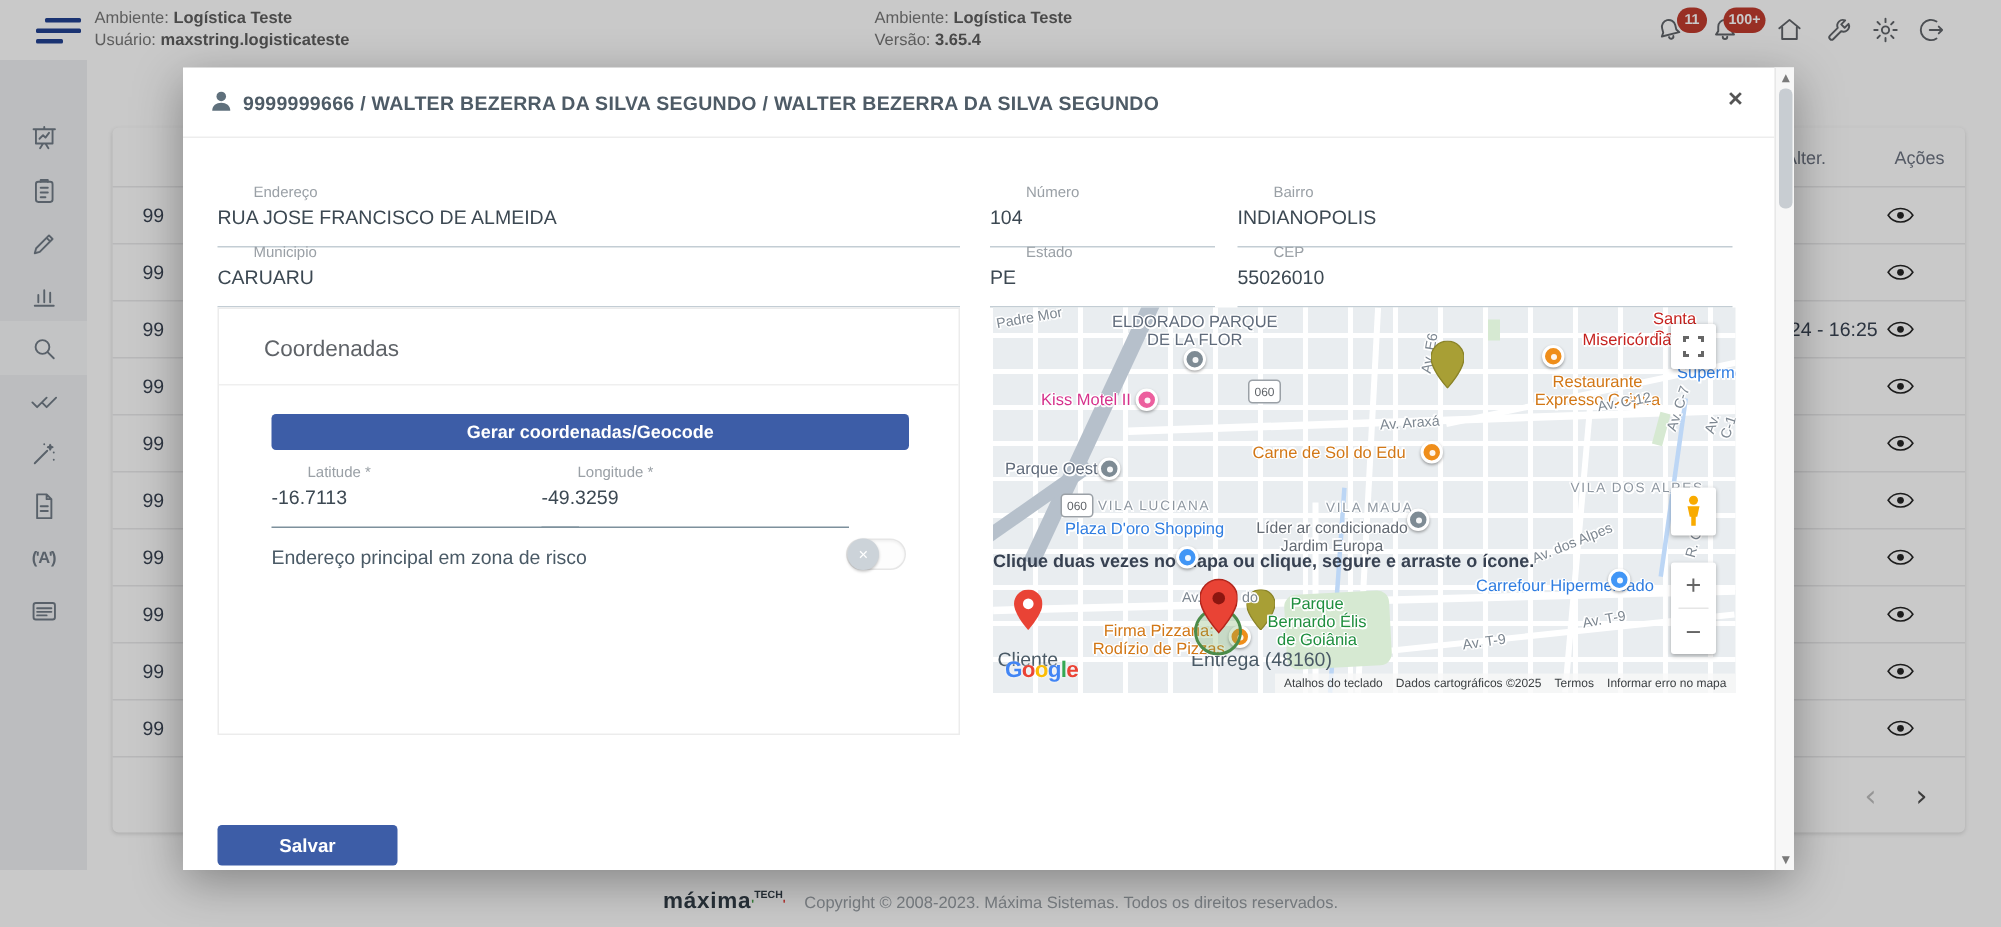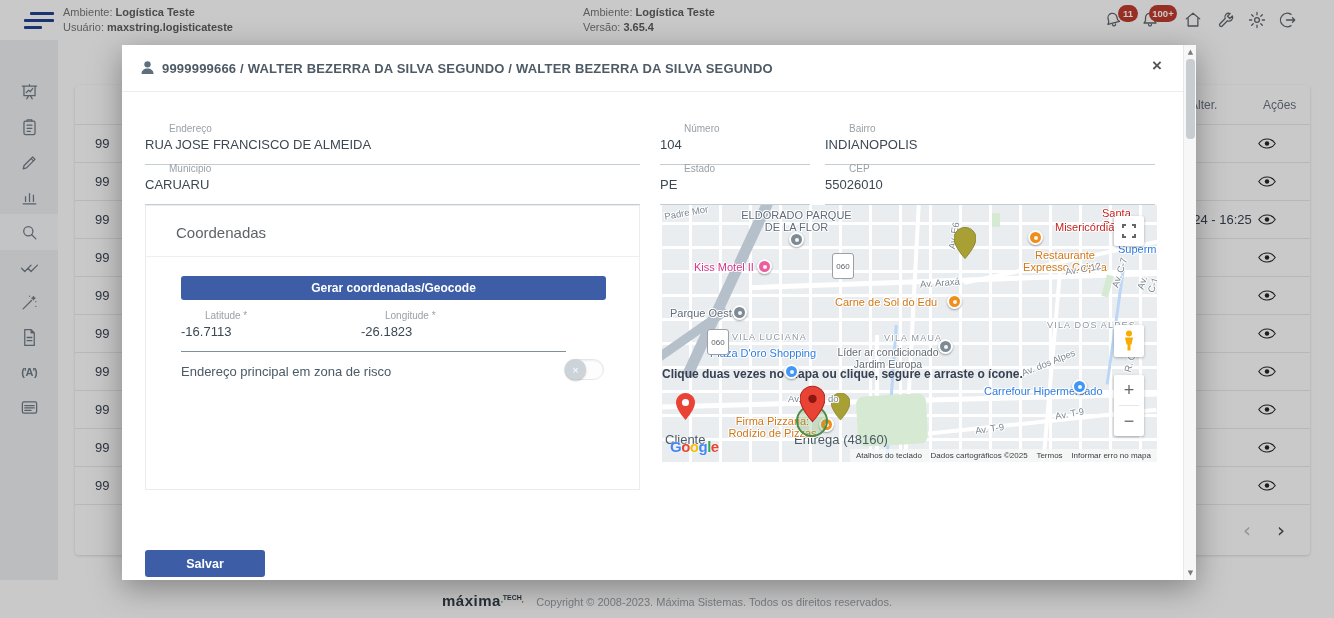--- a/index.html
+++ b/index.html
@@ -104,21 +104,21 @@
   .poi-o { color:#d27716; font-size:11px; text-align:center; }
   .poi-b { color:#2f7de1; font-size:11px; }
   .poi-r { color:#c5221f; font-size:11px; }
   .poi-g { color:#1e8e3e; font-size:11px; text-align:center; }
   .poi-gr { color:#636a73; font-size:10.5px; text-align:center; }
   .poic { position:absolute; width:15px; height:15px; border-radius:50%; border:2px solid #fff; z-index:4;
           box-shadow:0 1px 2px rgba(0,0,0,.35); }
   .poic::after { content:""; position:absolute; inset:3.5px; border-radius:50%; background:rgba(255,255,255,.92); }
   .poic.gray { background:#7e8b94; } .poic.pink { background:#ec5f9e; }
   .poic.orange { background:#ef8e1b; } .poic.blue { background:#4196f6; }
-  .shield { position:absolute; width:22px; height:26px; background:#fff; border:1px solid #9aa0a6; border-radius:3px;
+  .shield { position:absolute; width:22px; height:16px; background:#fff; border:1px solid #9aa0a6; border-radius:3px;
             font-size:8px; color:#5f6368; display:flex; align-items:center; justify-content:center; z-index:3; }
   .mappin { position:absolute; z-index:6; }
   .hl-circle { position:absolute; left:134px; top:200px; width:32px; height:32px; border-radius:50%;
                border:2px solid #4c8c4a; background:rgba(110,170,90,.28); z-index:5; }
   .mctl { position:absolute; background:#fff; box-shadow:0 1px 3px rgba(0,0,0,.3); border-radius:2px; z-index:8; cursor:pointer; }
   .zoomctl { left:452px; top:170px; width:30px; height:61px; display:flex; flex-direction:column; }
   .zoomctl div { flex:1; display:flex; align-items:center; justify-content:center; font-size:18px; color:#666; }
   .zoomctl .zd { flex:0 0 1px; background:#e6e6e6; margin:0 5px; }
   .glogo { position:absolute; left:8px; top:233px; font-size:15px; font-weight:bold; letter-spacing:-.5px; z-index:8;
            text-shadow:0 0 2px #fff; }
@@ -373,21 +373,21 @@
     <div class="coord-card">
       <div class="coord-title">Coordenadas</div>
       <div class="coord-div"></div>
       <button class="btn geocode-btn">Gerar coordenadas/Geocode</button>
       <div class="fld dark" style="left:35px; top:104px; width:205px;">
         <div class="lb">Latitude *</div>
         <div class="vl">-16.7113</div>
       </div>
       <div class="fld dark" style="left:215px; top:104px; width:205px;">
         <div class="lb">Longitude *</div>
-        <div class="vl">-26.1823</div>
+        <div class="vl">-49.3259</div>
       </div>
       <div class="risk-label">Endereço principal em zona de risco</div>
       <div class="toggle">
         <div class="knob">×</div>
       </div>
     </div>
 
     <div class="map">
 
       <div class="hwy" style="left:62px; top:-20px; width:11px; height:200px; transform:rotate(25deg);"></div>
@@ -426,20 +426,23 @@
       <span class="ml street" style="left:442px; top:62px; transform:rotate(-72deg);">Av. C-7</span>
       <span class="ml street" style="left:477px; top:66px; transform:rotate(-72deg);">Av. C-1</span>
       <span class="ml poi-b" style="left:48px; top:142px;">Plaza D'oro Shopping</span>
       <span class="ml poi-gr" style="left:172px; top:141px; width:108px;">Líder ar condicionado
 Jardim Europa</span>
       <span class="ml poi-b" style="left:322px; top:180px;">Carrefour Hipermercado</span>
       <span class="ml street" style="left:358px; top:152px; transform:rotate(-22deg);">Av. dos Alpes</span>
       <span class="ml street" style="left:455px; top:148px; transform:rotate(-75deg);">R. C-1</span>
       <span class="ml street" style="left:313px; top:218px; transform:rotate(-8deg);">Av. T-9</span>
       <span class="ml street" style="left:393px; top:203px; transform:rotate(-10deg);">Av. T-9</span>
+      <span class="ml poi-g" style="left:161px; top:192px; width:110px;">Parque
+Bernardo Élis
+de Goiânia</span>
       <span class="ml poi-o" style="left:58px; top:210px; width:105px;">Firma Pizzaria:
 Rodízio de Pizzas</span>
       <span class="ml street" style="left:126px; top:188px;">Av. A</span>
       <span class="ml street" style="left:166px; top:188px;">do</span>
 
       <div class="shield" style="left:170px; top:48px;">060</div>
       <div class="shield" style="left:45px; top:124px;">060</div>
 
       <div class="poic gray" style="left:127px; top:27px;"></div>
       <div class="poic pink" style="left:95px;  top:54px;"></div>

